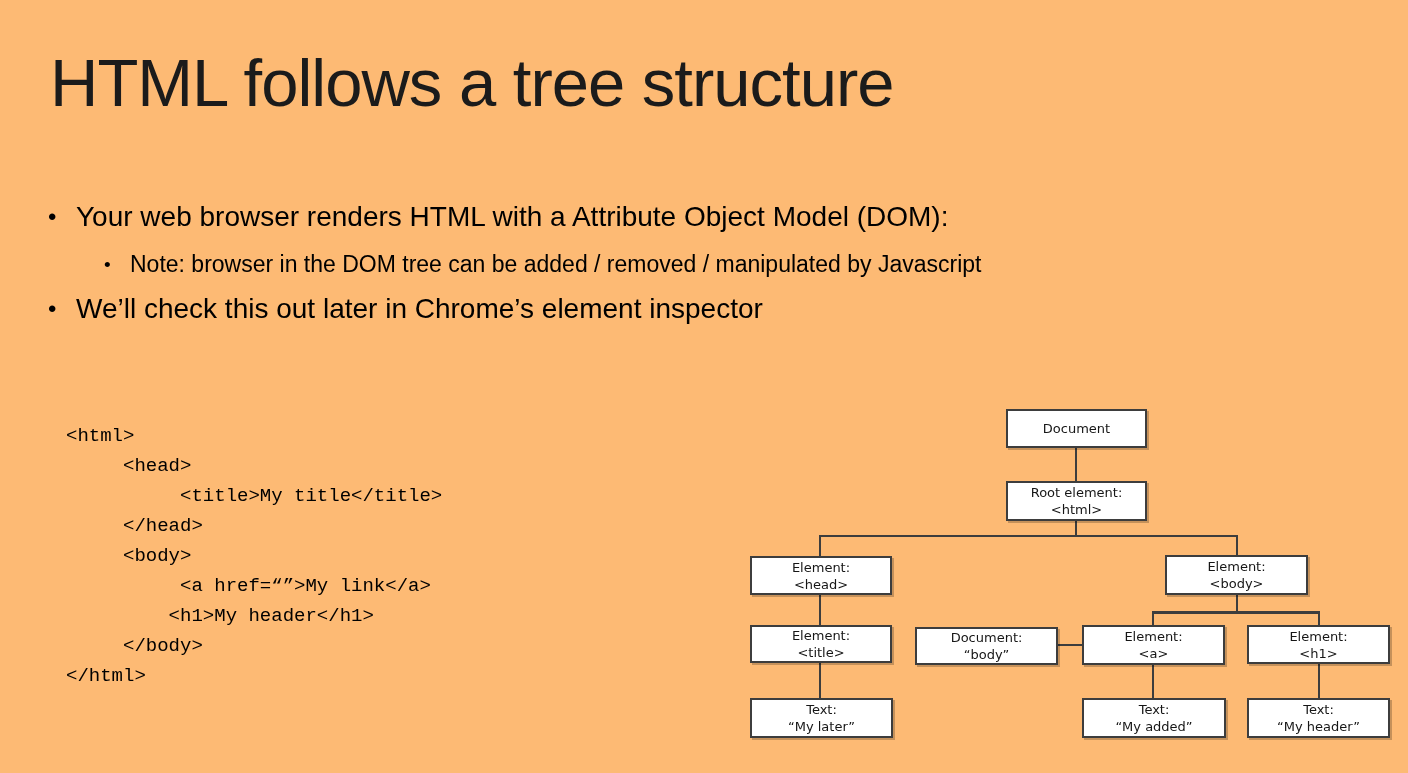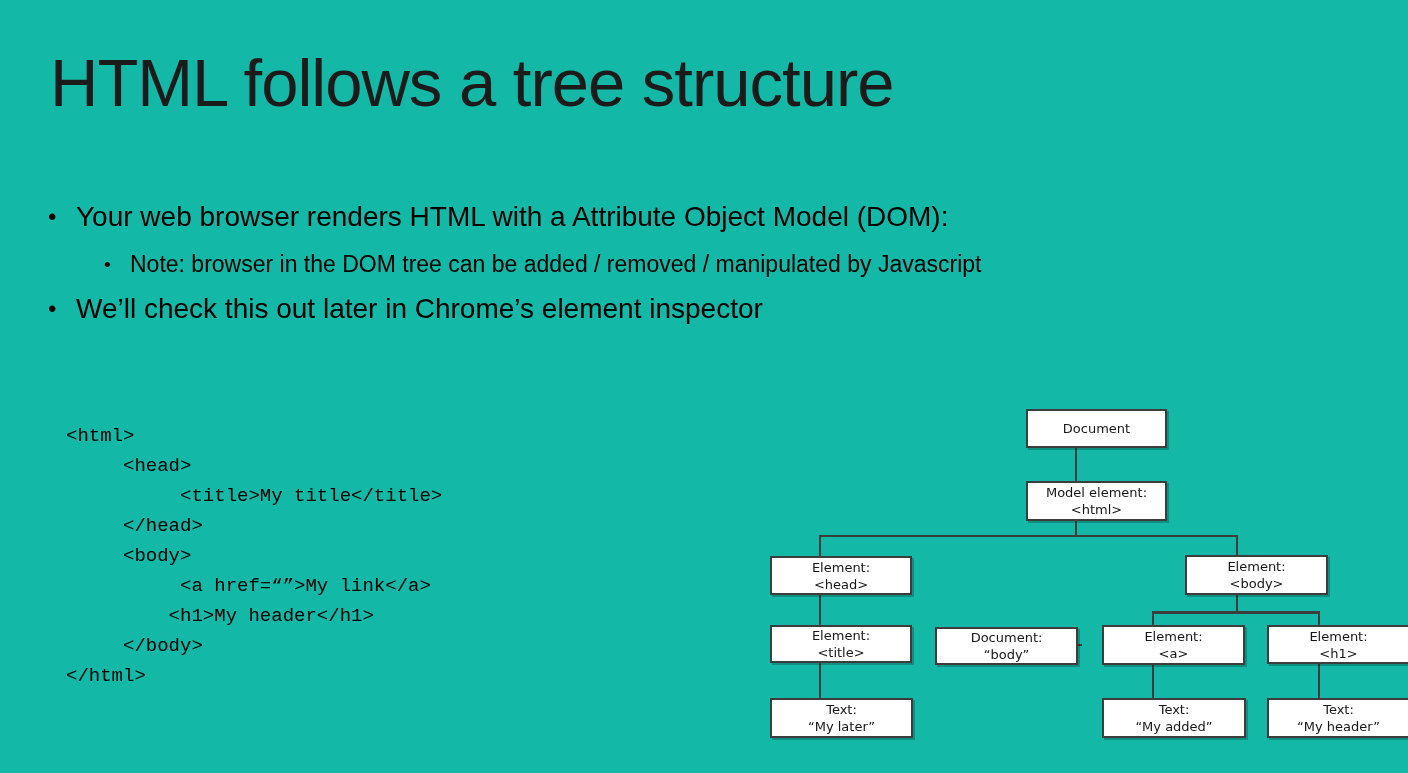--- a/index.html
+++ b/index.html
@@ -1,17 +1,17 @@
 <!DOCTYPE html>
 <html><head>
 <meta charset="utf-8">
 <style>
   html,body{margin:0;padding:0;background:#fff;}
   .slide{
-    position:relative;width:1408px;height:773px;background:#14b8a6;
+    position:relative;width:1408px;height:773px;background:#fdba74;
     overflow:hidden;font-family:"Liberation Sans",sans-serif;color:#000;
   }
   .title{
     position:absolute;left:50px;top:44px;margin:0;
     font-size:67px;font-weight:300;letter-spacing:-1px;color:#1b1b1b;
     font-family:"Liberation Sans",sans-serif;white-space:nowrap;
   }
   .bullet{position:absolute;display:flex;align-items:flex-start;white-space:nowrap;color:#000;}
   .bullet .dot{flex:none;}
   .b1{left:48px;top:199px;font-size:28px;line-height:36px;}
@@ -24,21 +24,21 @@
     position:absolute;left:66px;top:421px;margin:0;
     font-family:"Liberation Mono","DejaVu Sans Mono",monospace;
     font-size:19px;line-height:30px;color:#000;white-space:pre;
   }
   .diagram{position:absolute;left:0;top:0;width:1408px;height:773px;}
   .node{
     position:absolute;box-sizing:border-box;background:#fff;
     border:2px solid #3d3d3d;box-shadow:2px 2px 0 rgba(0,0,0,0.22);
     display:flex;flex-direction:column;justify-content:center;align-items:center;
     font-family:"DejaVu Sans","Liberation Sans",sans-serif;
-    font-size:13px;line-height:17px;color:#161616;text-align:center;margin-left:20px;
+    font-size:13px;line-height:17px;color:#161616;text-align:center;
   }
   .line{position:absolute;background:#3d3d3d;}
   .v{width:2px;}
   .h{height:2px;}
   .h-thick{height:3px;}
 </style>
 </head>
 <body>
 
 <div class="slide">
@@ -85,21 +85,21 @@
     <div class="line h" style="left:1056px;top:644px;width:26px;"></div>
     <div class="line v" style="left:819px;top:663px;height:35px;"></div>
     <div class="line v" style="left:1152px;top:665px;height:33px;"></div>
     <div class="line v" style="left:1318px;top:664px;height:34px;"></div>
 
     <div class="node" style="left:1006px;top:409px;width:141px;height:39px;">
       <div>Document</div>
     </div>
 
     <div class="node" style="left:1006px;top:481px;width:141px;height:40px;">
-      <div>Model element:</div>
+      <div>Root element:</div>
       <div>&lt;html&gt;</div>
     </div>
 
     <div class="node" style="left:750px;top:556px;width:142px;height:39px;">
       <div>Element:</div>
       <div>&lt;head&gt;</div>
     </div>
 
     <div class="node" style="left:1165px;top:555px;width:143px;height:40px;">
       <div>Element:</div>

